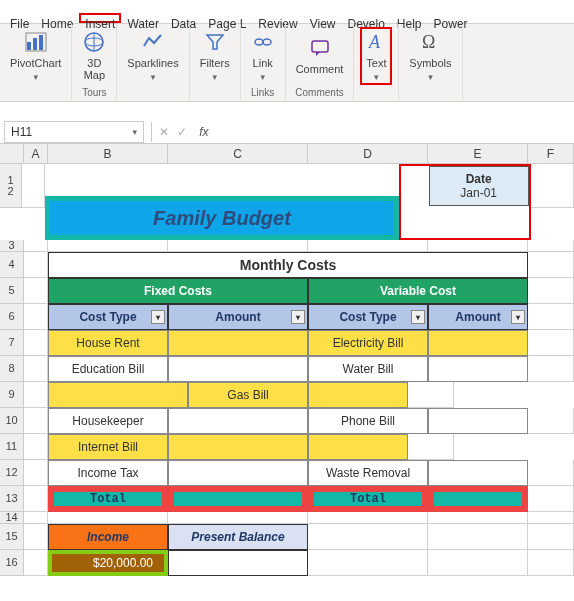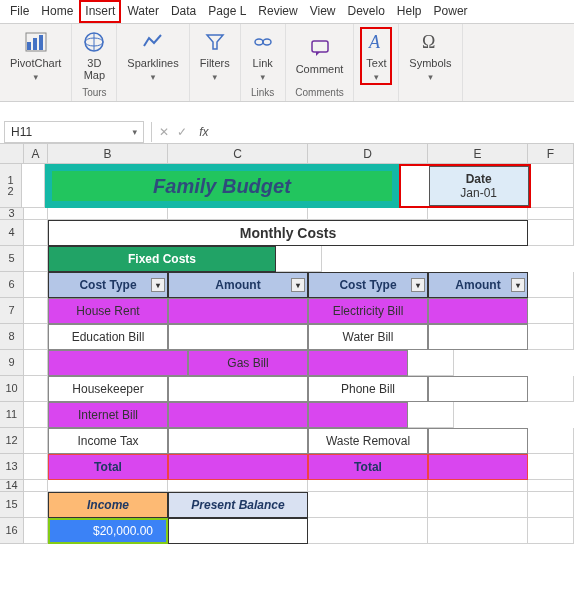--- a/index.html
+++ b/index.html
@@ -1,19 +1,19 @@
 <!DOCTYPE html>
 <html><head>
 <meta charset="utf-8">
 <style>
   * { box-sizing: border-box; margin: 0; padding: 0; }
   body { font-family: "Segoe UI", Arial, sans-serif; font-size: 12px; background: #fff; width: 574px; height: 601px; overflow: hidden; position: relative; color: #333; }
 
   
-  .ribbon-tabs { display: flex; background: #fff; border-bottom: 1px solid #d0d0d0; height: 24px; padding: 0 0 0 4px; }
+  .ribbon-tabs { display: flex; background: #fff; border-bottom: 1px solid #d0d0d0; height: 24px; padding: 13px 0 0 4px; }
   .ribbon-tab { padding: 4px 6px; font-size: 12px; cursor: pointer; }
   .ribbon-tab.highlight { border: 2px solid #e40000; padding: 2px 4px; }
 
   
   .ribbon { display: flex; background: #f3f2f1; border-bottom: 1px solid #d0d0d0; height: 78px; }
   .ribbon-group { display: flex; flex-direction: column; align-items: center; justify-content: flex-end; padding: 2px 6px 2px 6px; border-right: 1px solid #e0e0e0; text-align: center; }
   .ribbon-group-label { font-size: 10px; color: #666; margin-top: 2px; height: 12px; }
   .ribbon-btns { display: flex; gap: 6px; align-items: center; justify-content: center; flex: 1; }
   .ribbon-btn { display: flex; flex-direction: column; align-items: center; justify-content: center; gap: 3px; padding: 3px 4px; cursor: pointer; font-size: 11px; color: #444; }
   .ribbon-btn.highlight { border: 2px solid #e40000; padding: 1px 2px; }
@@ -38,37 +38,37 @@
 
   
   .cA { width: 24px; }
   .cB { width: 120px; }
   .cC { width: 140px; }
   .cD { width: 120px; }
   .cE { width: 100px; }
   .cF { width: 46px; }
 
   
-  .title-cell { background: #22c55e; height: 44px; display:flex; align-items:center; justify-content:center; font-family: "Segoe UI", Arial, sans-serif; font-style: italic; font-weight: bold; font-size: 20px; color: #2f4b7c; border: 7px solid #14b8a6; }
+  .title-cell { background: #0ea5e9; height: 44px; display:flex; align-items:center; justify-content:center; font-family: "Segoe UI", Arial, sans-serif; font-style: italic; font-weight: bold; font-size: 20px; color: #2f4b7c; border: 5px solid #14b8a6; margin-top: 32px; }
   .date-box { background: #ddebf7; width: 100px; border: 1px solid #555; display:flex; flex-direction:column; align-items:center; justify-content:center; font-size:12px;margin-left:28px; }
   .date-box .d1 { font-weight: bold; }
   .date-outer { border: 2px solid #e40000; }
 
   
   .th-monthly { background: #fff; font-weight: bold; font-size: 14px; text-align:center; justify-content:center; border:1px solid #333; }
   .th-green { background: #21a366; color:#fff; font-weight:bold; justify-content:center; border:1px solid #333; }
   .th-blue { background: #b4c6e7; font-weight:bold; color:#1f3864; justify-content:center; border:1px solid #333; position: relative; }
-  .td-light { background: #d946ef; justify-content:center; border:1px solid #888; }
+  .td-light { background: #fde047; justify-content:center; border:1px solid #888; }
   .td-white { background: #fff; justify-content:center; border:1px solid #888; }
-  .td-total { background: #d946ef; font-weight:bold; justify-content:center; border:1px solid #ef4444; color:#1f3864; }
+  .td-total { background: #14b8a6; font-weight:bold; justify-content:center; border:6px solid #ef4444; color:#1f3864;font-family:Liberation Mono, monospace; }
   .filter-btn { position:absolute; right:2px; top:50%; transform:translateY(-50%); width:14px; height:14px; border:1px solid #888; background:#f0f0f0; display:flex; align-items:center; justify-content:center; font-size:8px; color:#333; }
   .row-empty .cell { height: 12px; }
 
-  .income-h { background: #fdba74; font-style: italic; font-weight:bold; color:#1f3864; justify-content:center; border:1px solid #333; }
-  .income-v { background: #3b82f6; color:#fff; justify-content:center; border:2px solid #84cc16;padding-left:34px; }
+  .income-h { background: #f97316; font-style: italic; font-weight:bold; color:#1f3864; justify-content:center; border:1px solid #333; }
+  .income-v { background: #a16207; color:#fff; justify-content:center; border:4px solid #84cc16;padding-left:34px; }
   .balance-h { background: #d9e1f2; font-style: italic; font-weight:bold; color:#1f3864; justify-content:center; border:1px solid #333; }
 </style>
 </head>
 <body>
 
 <div class="ribbon-tabs">
   <div class="ribbon-tab">File</div>
   <div class="ribbon-tab">Home</div>
   <div class="ribbon-tab highlight">Insert</div>
   <div class="ribbon-tab">Water</div>
@@ -254,21 +254,22 @@
   <div class="row">
     <div class="row-h">4</div>
     <div class="cell cA"></div>
     <div class="cell th-monthly" style="width:480px">Monthly Costs</div>
     <div class="cell cF"></div>
   </div>
 
   <div class="row">
     <div class="row-h">5</div>
     <div class="cell cA"></div>
-    <div class="cell th-green" style="width:228px">Fixed Costs</div>
+    <div class="cell th-green" style="width:260px">Fixed Costs</div>
+    <div class="cell th-green" style="width:220px">Variable Cost</div>
     <div class="cell cF"></div>
   </div>
 
   <div class="row">
     <div class="row-h">6</div>
     <div class="cell cA"></div>
     <div class="cell th-blue cB">
         <span>Cost Type</span>
         <span class="filter-btn">▾</span>
       </div>

